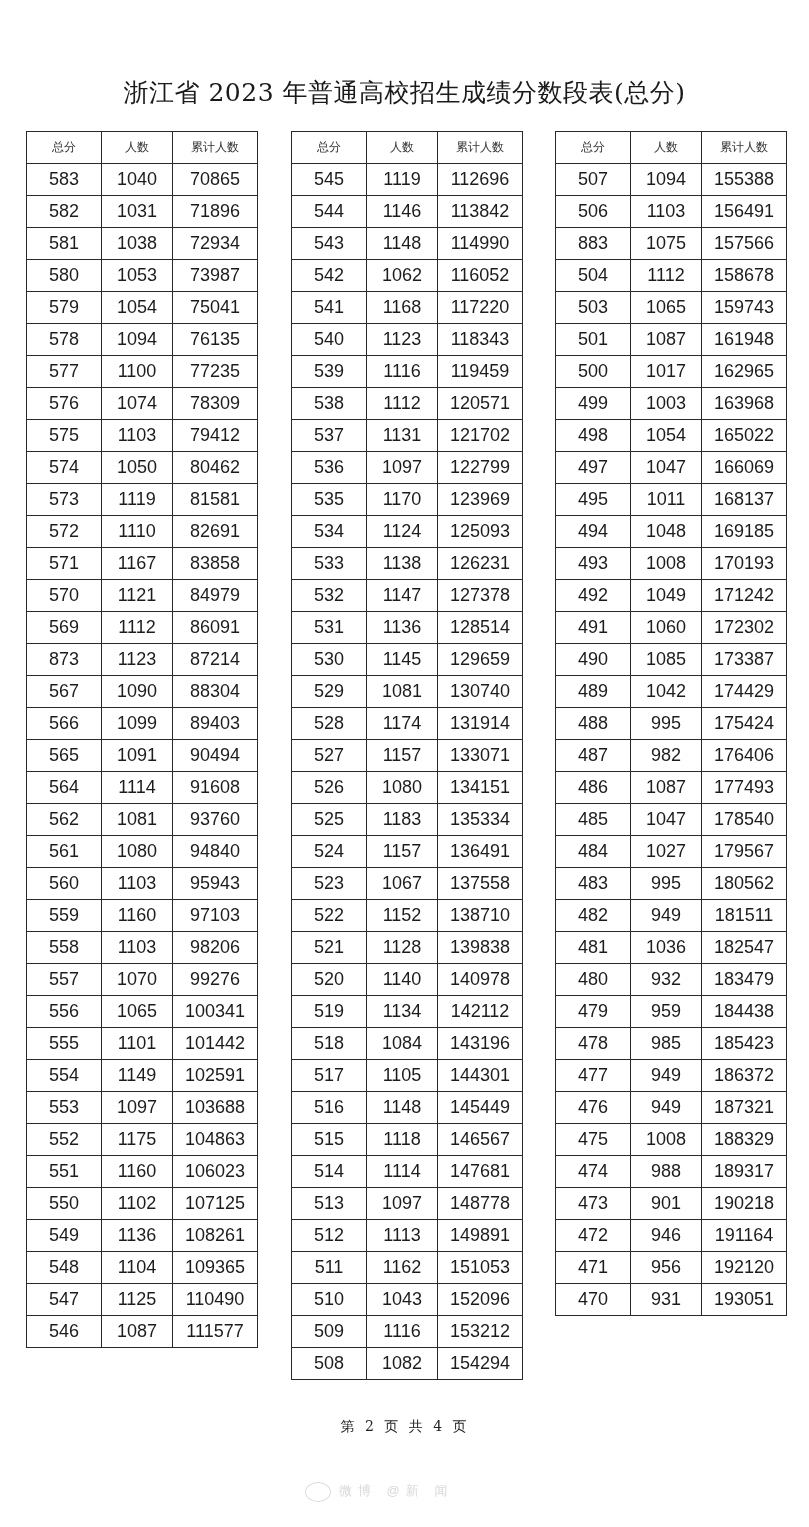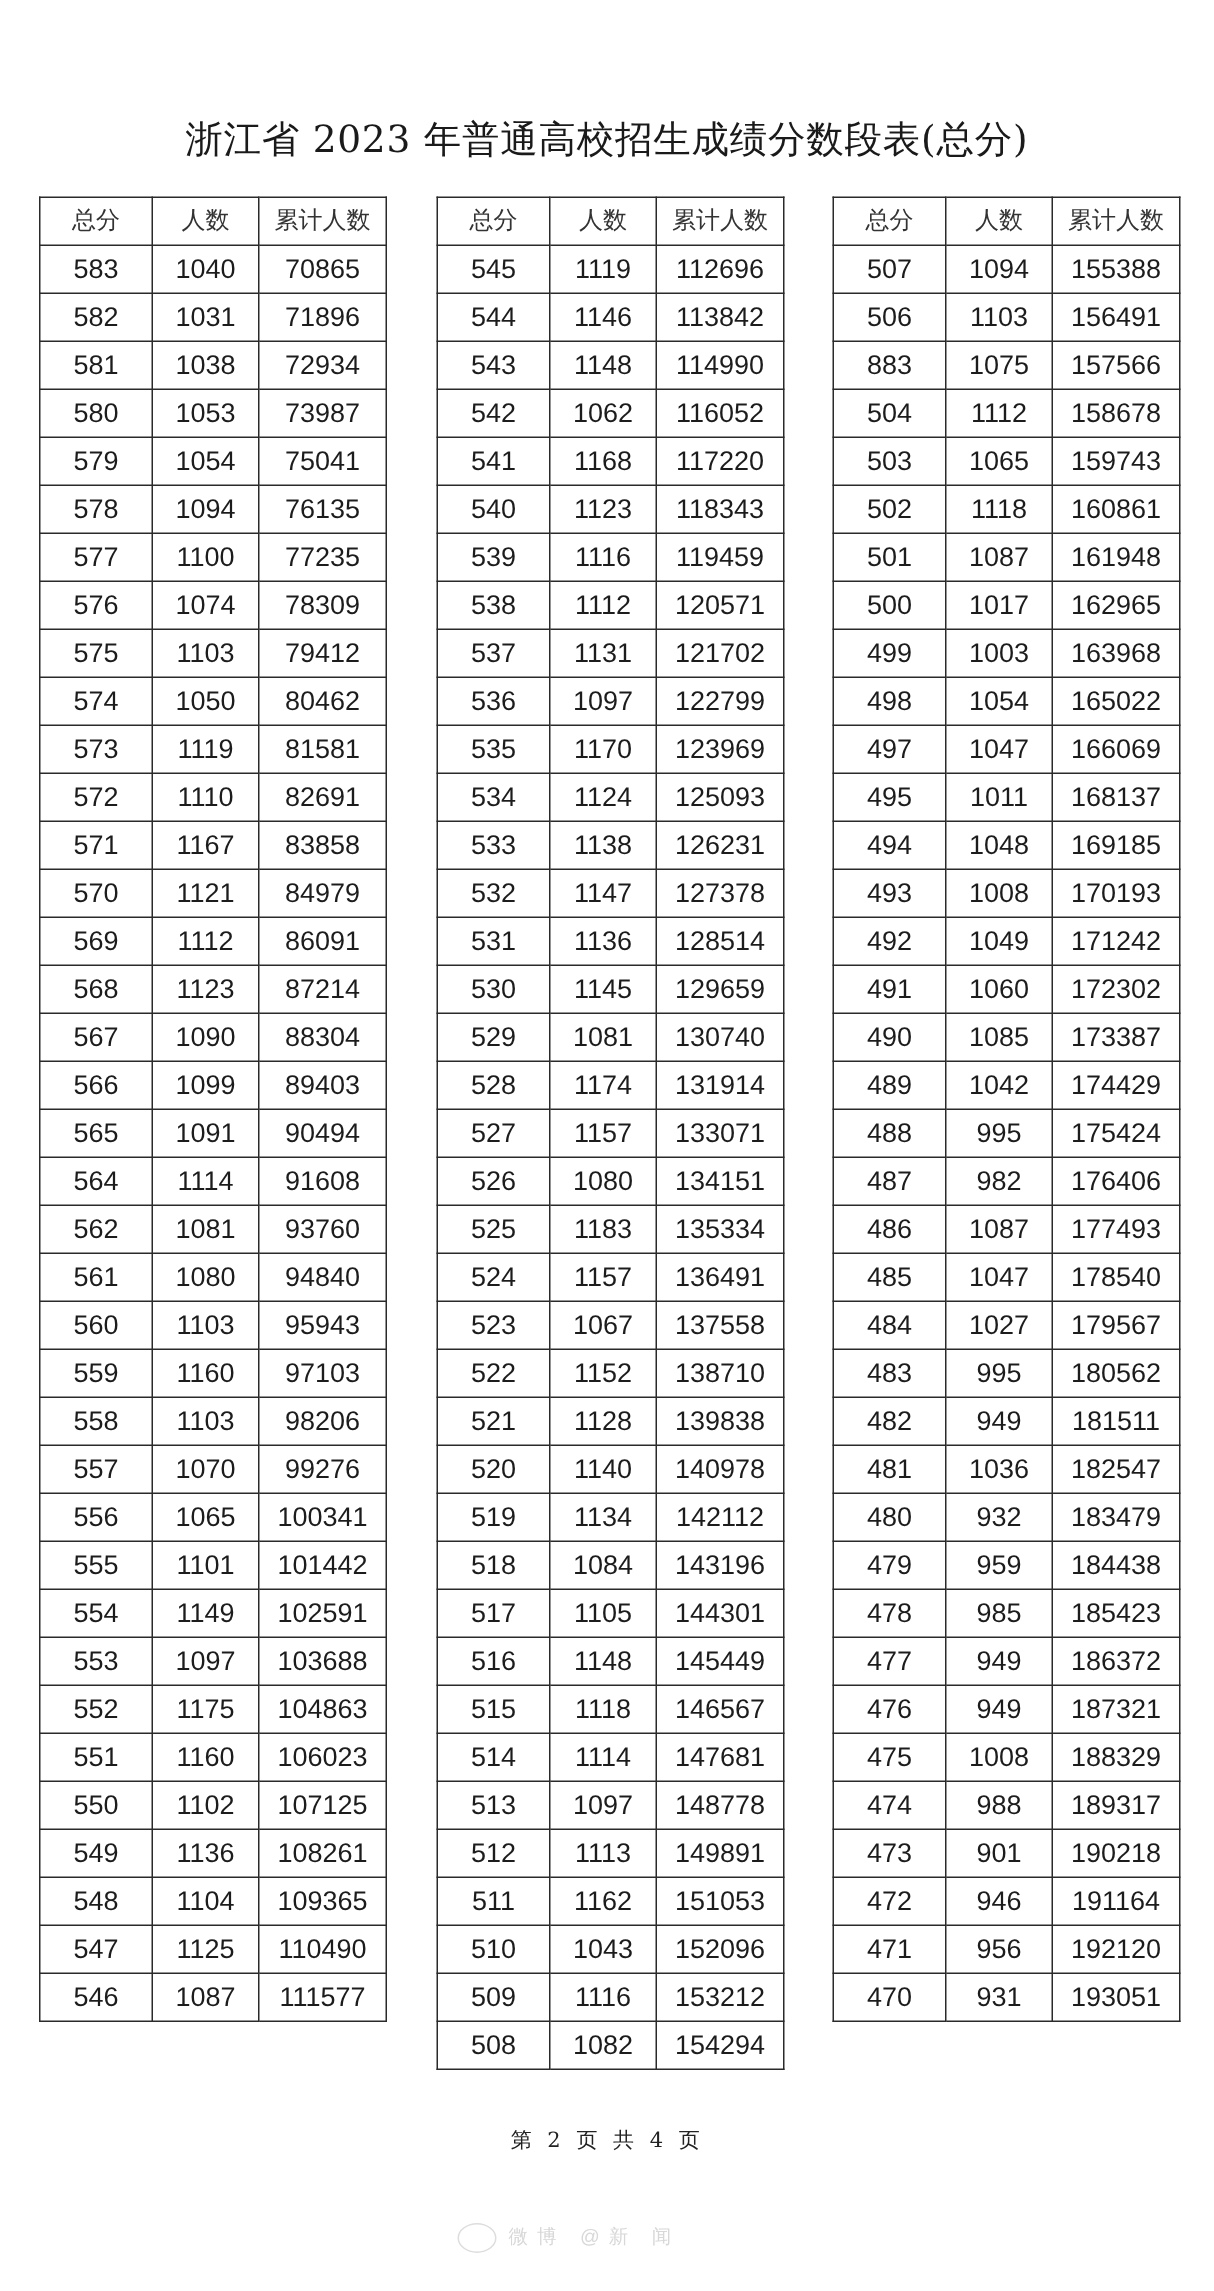--- a/index.html
+++ b/index.html
@@ -1,20 +1,20 @@
 <!DOCTYPE html>
 <html><head>
 <meta charset="utf-8">
 <style>
   html, body { margin: 0; padding: 0; background: #ffffff; }
   body { width: 809px; height: 1527px; position: relative; overflow: hidden; font-family: "Liberation Sans", sans-serif; color: #111; }
   .title { position: absolute; top: 76px; left: 0; width: 809px; text-align: center; font-family: "DejaVu Serif", "Liberation Serif", serif; font-size: 25px; letter-spacing: 0.5px; color: #1a1a1a; }
   .tbl { position: absolute; top: 131px; border-collapse: collapse; table-layout: fixed; }
   .tbl td, .tbl th { border: 1px solid #2a2a2a; text-align: center; padding: 0; height: 31px; font-size: 18px; font-weight: normal; color: #1c1c1c; }
-  .tbl th { font-family: "DejaVu Serif", "Liberation Serif", serif; font-size: 16px; height: 31px; color: #333; }
+  .tbl th { font-family: "DejaVu Serif", "Liberation Serif", serif; font-size: 12px; height: 31px; color: #333; }
   #t0 { left: 26px; } #t1 { left: 291px; } #t2 { left: 555px; }
   .c0 { width: 75px; } .c1 { width: 71px; } .c2 { width: 85px; }
   .footer { position: absolute; top: 1418px; left: 0; width: 807px; text-align: center; font-family: "DejaVu Serif", "Liberation Serif", serif; font-size: 14px; color: #222; word-spacing: 6px; }
   .watermark { position: absolute; top: 1482px; left: 305px; font-size: 13px; color: #d8d8d8; letter-spacing: 6px; }
   .wm-logo { display: inline-block; width: 24px; height: 18px; border: 1px solid #ddd; border-radius: 50%; vertical-align: middle; margin-right: 8px; }
 </style>
 </head>
 <body>
 
 <div class="title">浙江省 2023 年普通高校招生成绩分数段表(总分)</div>
@@ -100,21 +100,21 @@
         <td>570</td>
         <td>1121</td>
         <td>84979</td>
       </tr>
       <tr>
         <td>569</td>
         <td>1112</td>
         <td>86091</td>
       </tr>
       <tr>
-        <td>568</td>
+        <td>873</td>
         <td>1123</td>
         <td>87214</td>
       </tr>
       <tr>
         <td>567</td>
         <td>1090</td>
         <td>88304</td>
       </tr>
       <tr>
         <td>566</td>
@@ -451,25 +451,20 @@
       </tr>
       <tr>
         <td>504</td>
         <td>1112</td>
         <td>158678</td>
       </tr>
       <tr>
         <td>503</td>
         <td>1065</td>
         <td>159743</td>
-      </tr>
-      <tr>
-        <td>502</td>
-        <td>1118</td>
-        <td>160861</td>
       </tr>
       <tr>
         <td>501</td>
         <td>1087</td>
         <td>161948</td>
       </tr>
       <tr>
         <td>500</td>
         <td>1017</td>
         <td>162965</td>

